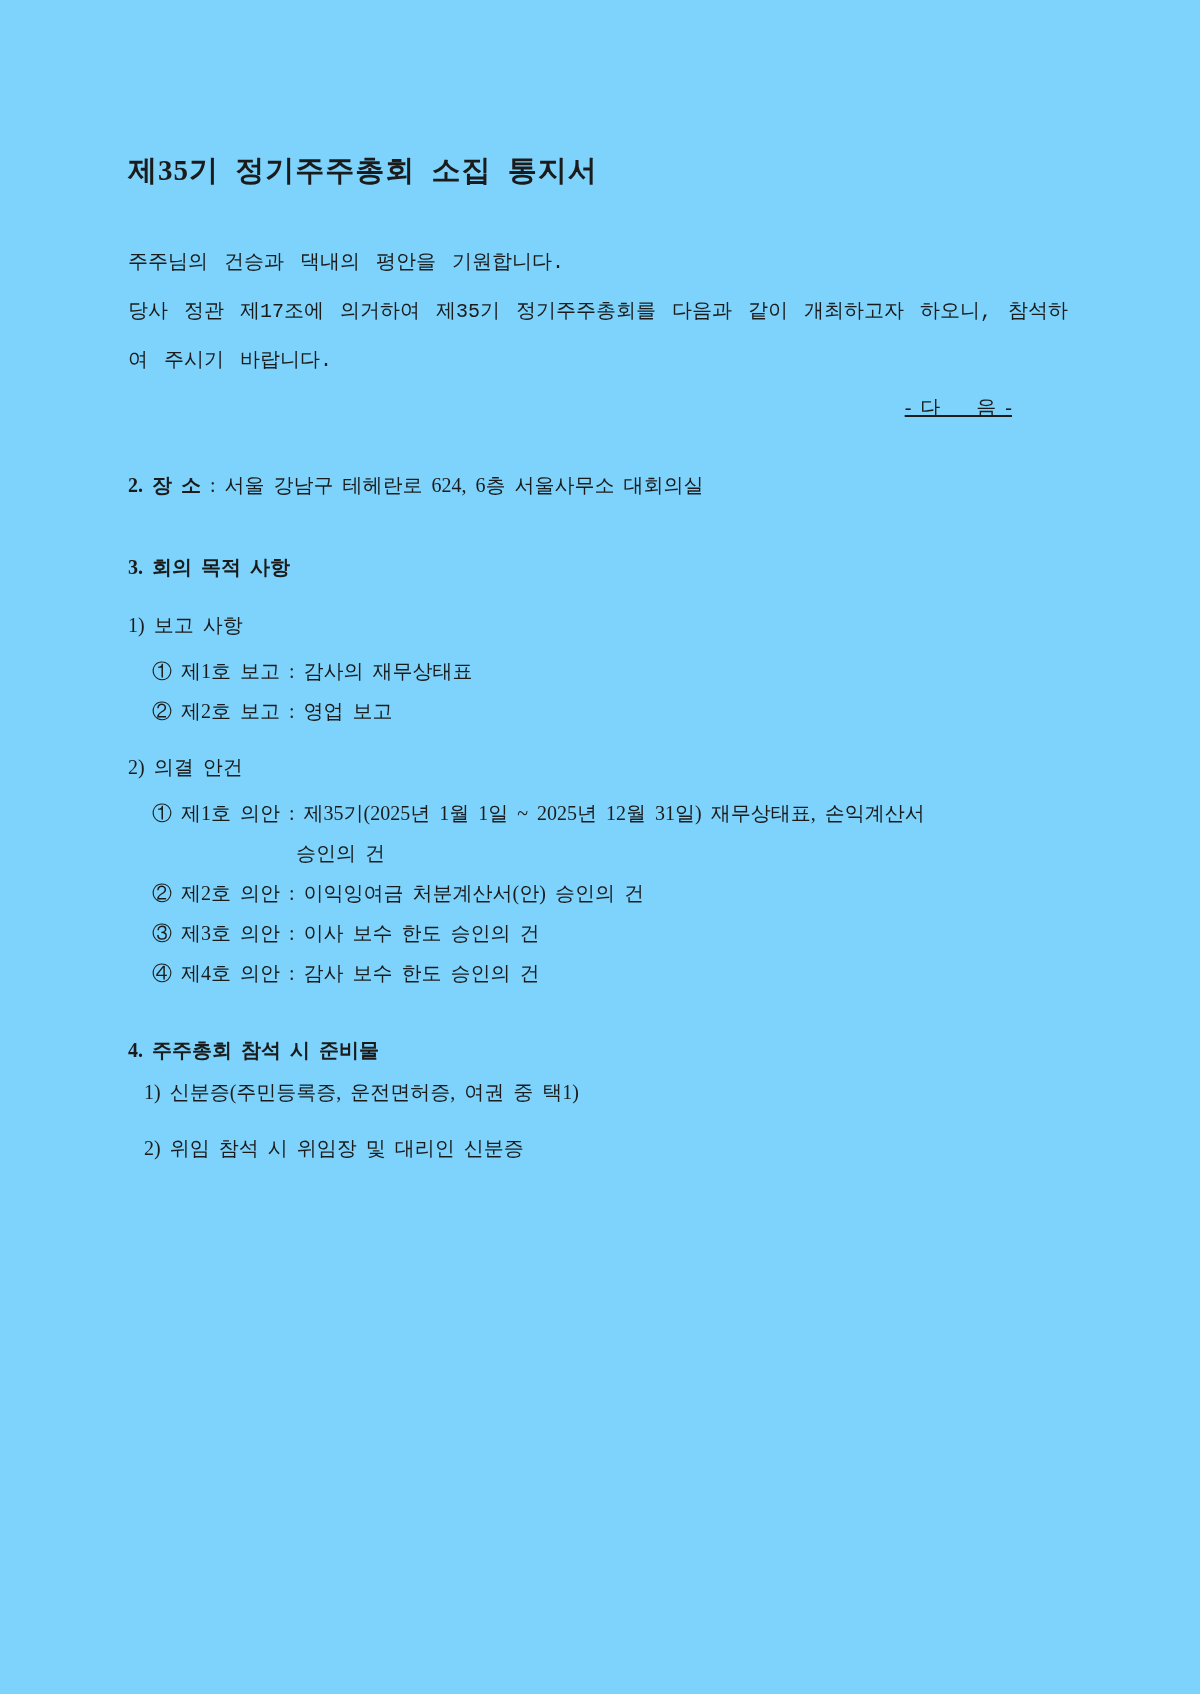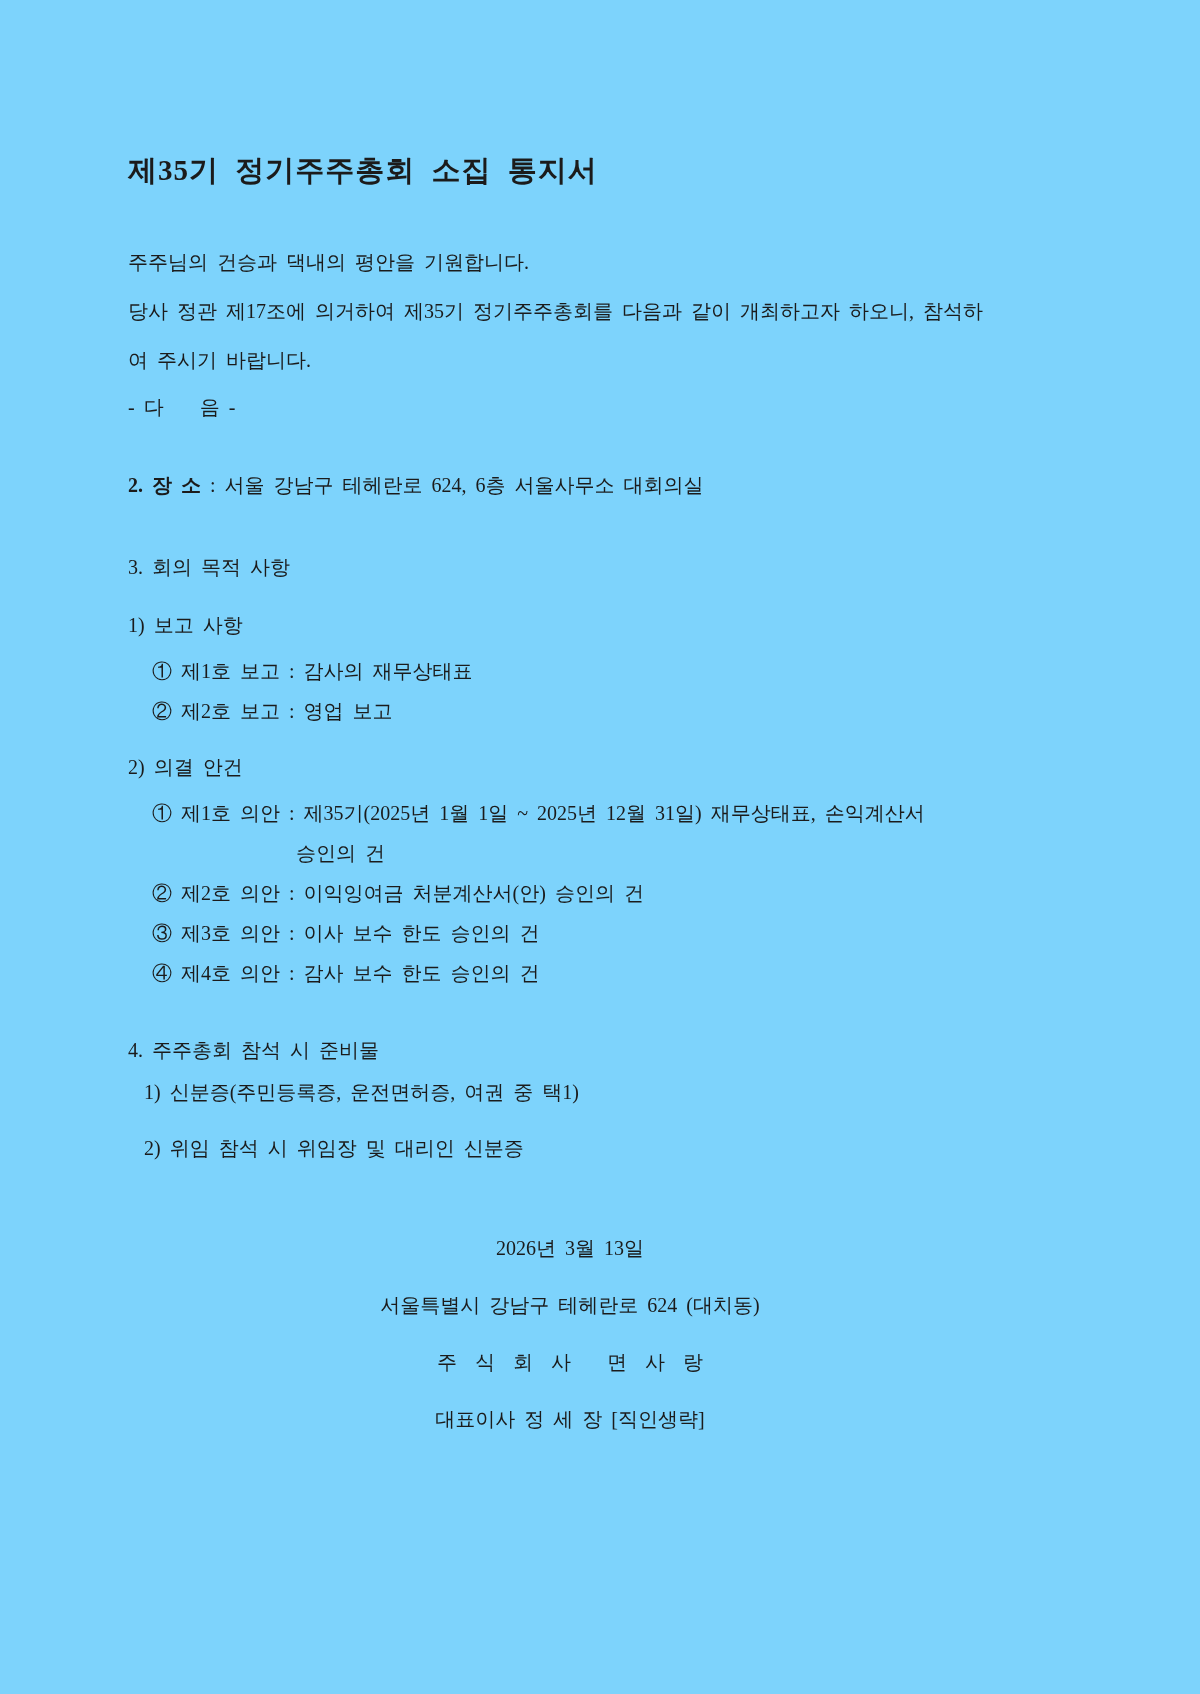--- a/index.html
+++ b/index.html
@@ -25,40 +25,42 @@
     font-size: 29px;
     font-weight: bold;
     line-height: 44px;
     letter-spacing: 1px;
     word-spacing: 8px;
     white-space: nowrap;
   }
   .greeting {
     margin-top: 46px;
     line-height: 49px;
+    font-family: Liberation Mono, monospace;
   }
   .greeting .g-line {
     white-space: nowrap;
   }
   .divider {
     margin-top: 0;
     line-height: 44px;
-    text-align: left;
+    text-align: right;
     white-space: pre-wrap;
+    text-decoration: underline;
   }
   .info-item {
     margin-top: 34px;
     line-height: 44px;
     white-space: nowrap;
   }
   .info-item .label { font-weight: bold; }
   .section-heading {
     margin-top: 38px;
     line-height: 44px;
-    font-weight: normal;
+    font-weight: bold;
     white-space: nowrap;
   }
   .sub-heading {
     margin-top: 14px;
     line-height: 44px;
     white-space: nowrap;
   }
   .list-item {
     line-height: 40px;
     padding-left: 24px;
@@ -120,20 +122,14 @@
   <div class="list-item first">① 제1호 의안 : 제35기(2025년 1월 1일 ~ 2025년 12월 31일) 재무상태표, 손익계산서</div>
   <div class="continuation-line">승인의 건</div>
   <div class="list-item">② 제2호 의안 : 이익잉여금 처분계산서(안) 승인의 건</div>
   <div class="list-item">③ 제3호 의안 : 이사 보수 한도 승인의 건</div>
   <div class="list-item">④ 제4호 의안 : 감사 보수 한도 승인의 건</div>
 
   <div class="section-heading" style="margin-top:35px;">4. 주주총회 참석 시 준비물</div>
   <div class="prep-item first">1) 신분증(주민등록증, 운전면허증, 여권 중 택1)</div>
   <div class="prep-item">2) 위임 참석 시 위임장 및 대리인 신분증</div>
 
-  <div class="closing">
-    <div class="closing-date">2026년 3월 13일</div>
-    <div class="closing-line">서울특별시 강남구 테헤란로 624 (대치동)</div>
-    <div class="closing-line">주  식  회  사    면  사  랑</div>
-    <div class="closing-line">대표이사 정 세 장 [직인생략]</div>
-  </div>
 
 </div>
 
 </body></html>

